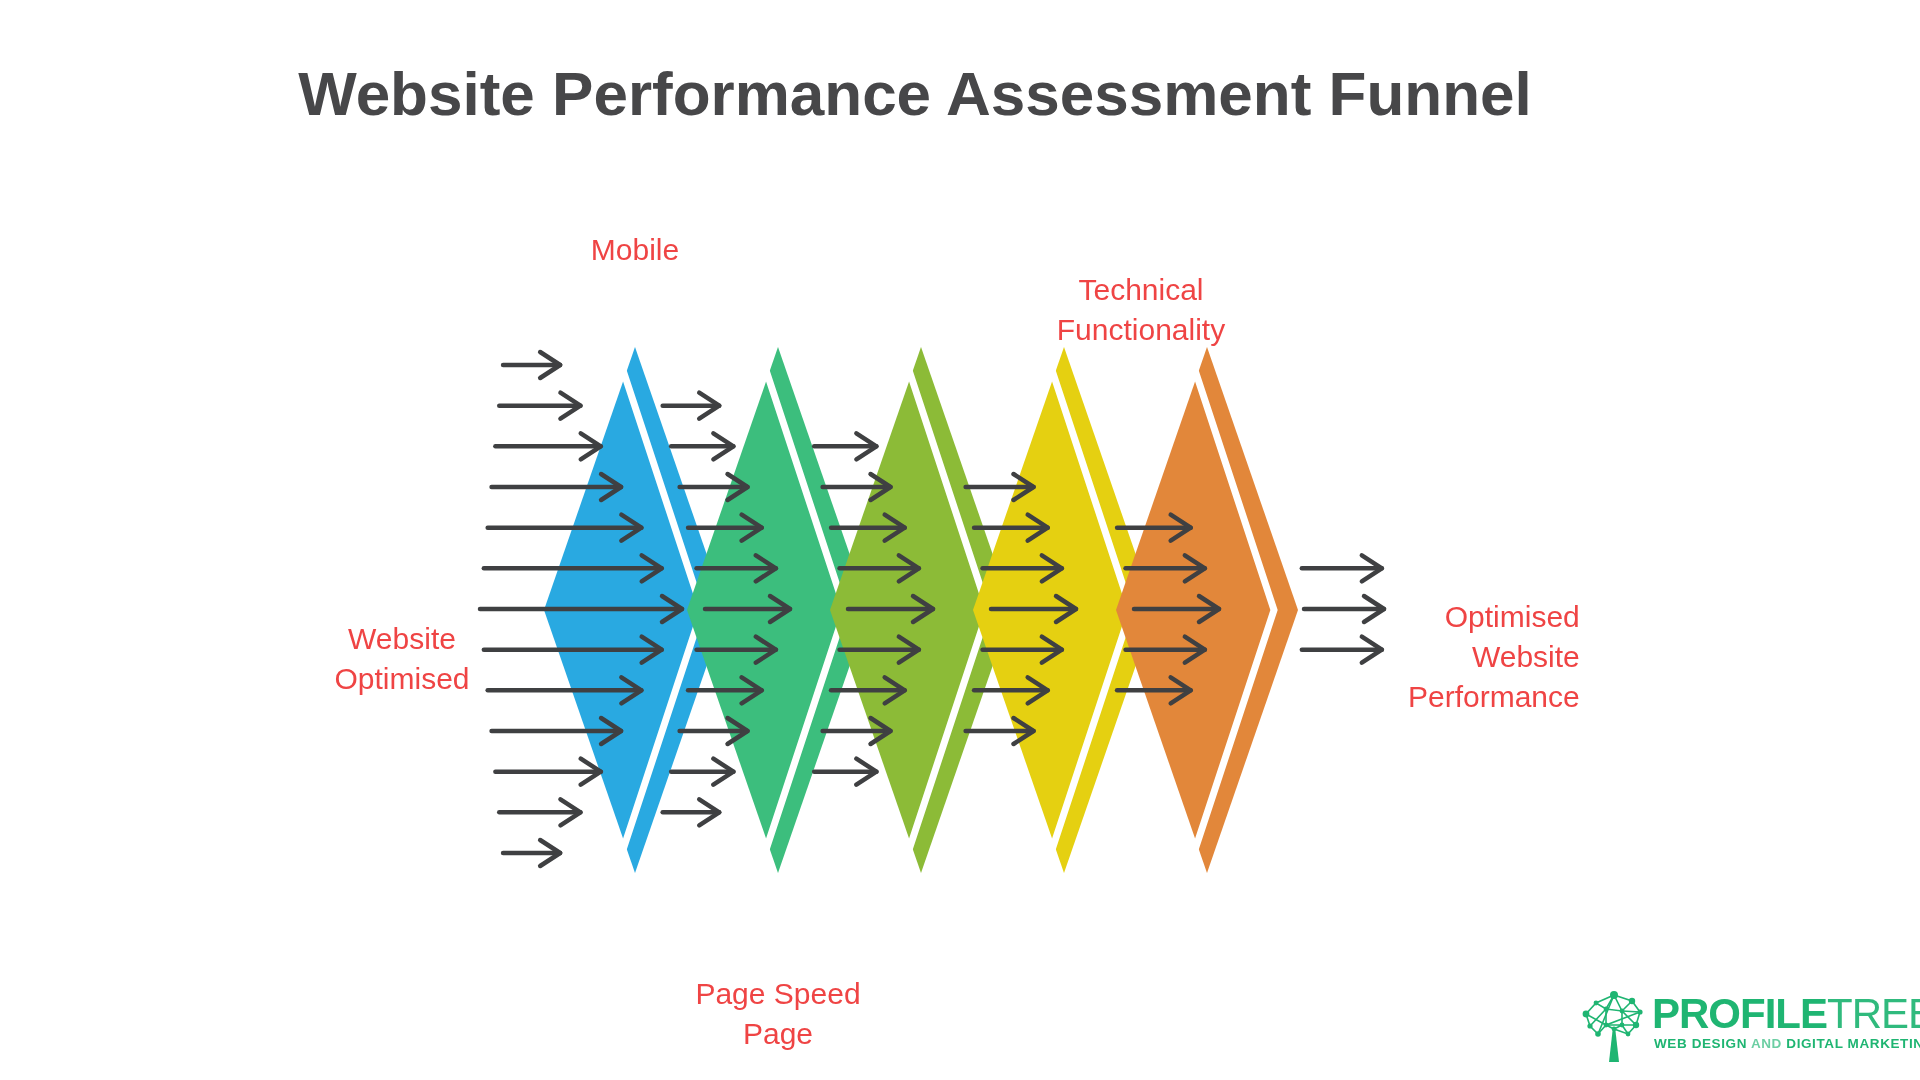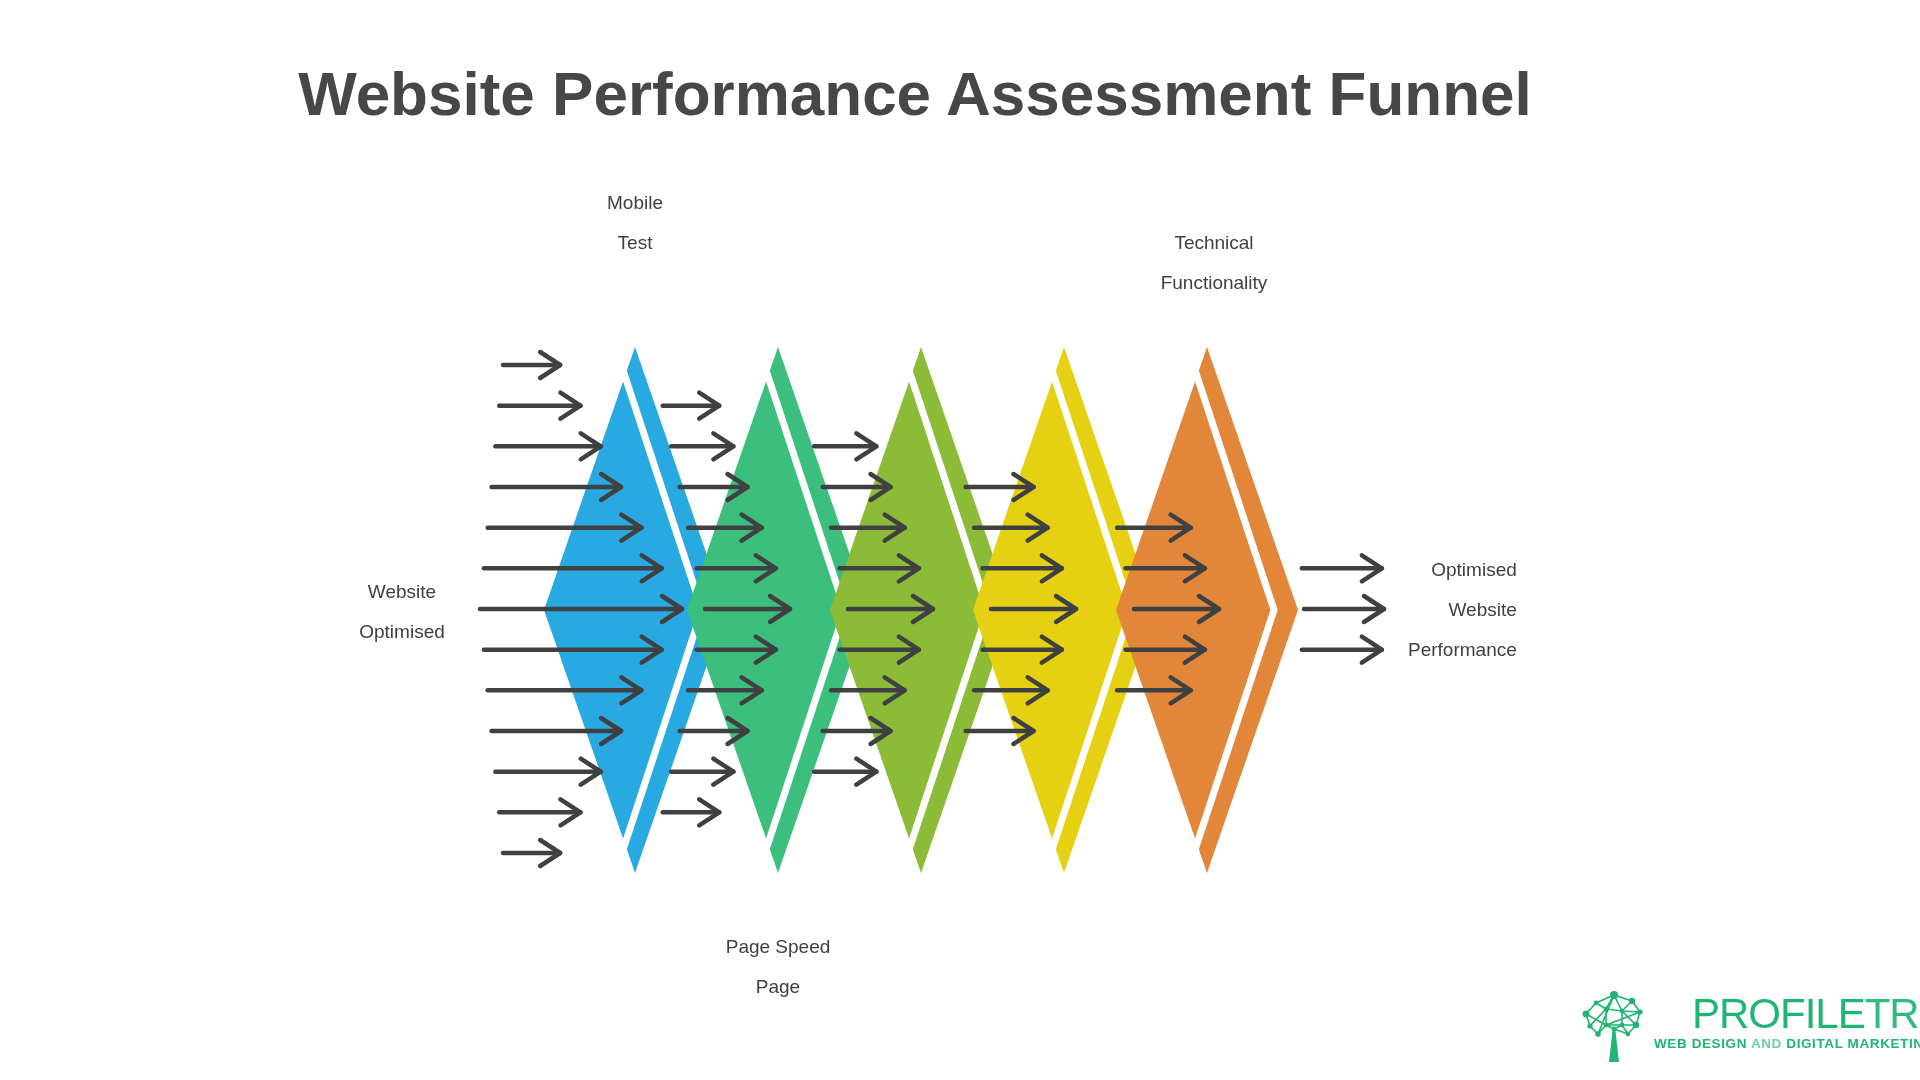--- a/index.html
+++ b/index.html
@@ -3,36 +3,36 @@
 <meta charset="utf-8">
 <style>
   html,body{margin:0;padding:0;}
   body{
     width:1920px;height:1080px;position:relative;overflow:hidden;
     background:#ffffff;
     font-family:"Liberation Sans", sans-serif;
   }
   .canvas{position:absolute;inset:0;}
   #funnel-svg{position:absolute;left:0;top:0;z-index:1;}
-  .txt{position:absolute;z-index:2;color:#404040;font-size:19px;line-height:40px;}
+  .txt{position:absolute;z-index:2;color:#ef4444;font-size:30px;line-height:40px;margin-top:47px;}
   .page-title{
     position:absolute;z-index:2;left:915px;top:58px;transform:translateX(-50%);
     font-size:62px;font-weight:bold;color:#474749;white-space:nowrap;
   }
   .stage-label{transform:translateX(-50%);text-align:center;white-space:nowrap;}
   .input-label{transform:translateX(-50%);text-align:center;white-space:nowrap;}
   .output-label{text-align:right;white-space:nowrap;}
   
   .logo{position:absolute;z-index:2;left:1580px;top:985px;width:312px;height:80px;}
   .logo .mark{position:absolute;left:0;top:0;}
   .logo .wordmark{
     position:absolute;left:72px;top:8px;color:#1FB572;
     font-size:42px;line-height:42px;letter-spacing:-1px;white-space:nowrap;
   }
-  .logo .wordmark .bold{font-weight:400;margin-left:40px;}
+  .logo .wordmark .bold{font-weight:700;}
   .logo .wordmark .light{font-weight:400;opacity:.92;}
   .logo .tagline{
     position:absolute;left:74px;top:52px;color:#1FB572;
     font-size:13.5px;line-height:14px;font-weight:bold;letter-spacing:.6px;white-space:nowrap;
   }
   .logo .tagline .and{font-weight:700;opacity:.65;}
 </style>
 </head>
 <body>
 
@@ -144,23 +144,22 @@
       <line x1="1304" y1="609" x2="1384" y2="609" stroke="#3F4042" stroke-width="4.5" stroke-linecap="round"></line>
       <polyline points="1364,596 1384,609 1364,622" fill="none" stroke="#3F4042" stroke-width="4.5" stroke-linecap="round" stroke-linejoin="round"></polyline>
       <line x1="1301.8461538461538" y1="649.6666666666666" x2="1381.8461538461538" y2="649.6666666666666" stroke="#3F4042" stroke-width="4.5" stroke-linecap="round"></line>
       <polyline points="1361.8461538461538,636.6666666666666 1381.8461538461538,649.6666666666666 1361.8461538461538,662.6666666666666" fill="none" stroke="#3F4042" stroke-width="4.5" stroke-linecap="round" stroke-linejoin="round"></polyline>
     </svg>
 
   <div class="page-title">Website Performance Assessment Funnel</div>
 
   <div class="txt stage-label" style="left:635px;top:183px">
     <div>Mobile</div>
-    <div>Test</div>
-  </div>
-  <div class="txt stage-label" style="left:1214px;top:223px">
+  </div>
+  <div class="txt stage-label" style="left:1141px;top:223px">
     <div>Technical</div>
     <div>Functionality</div>
   </div>
 
   <div class="txt stage-label" style="left:778px;top:927px">
     <div>Page Speed</div>
     <div>Page</div>
   </div>
 
   <div class="txt input-label" style="left:402px;top:572px">

